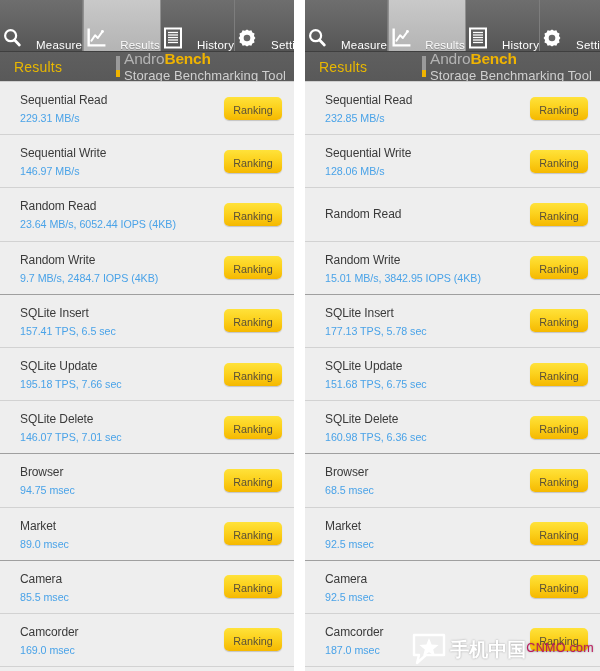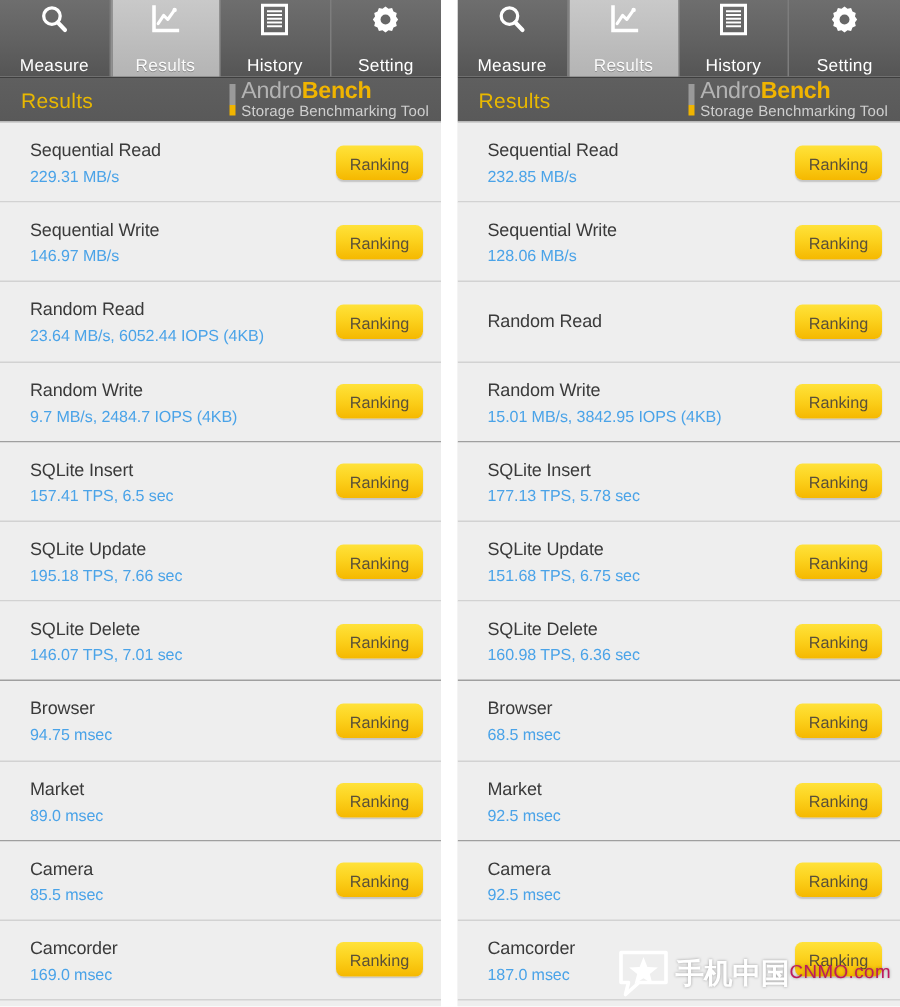--- a/index.html
+++ b/index.html
@@ -36,22 +36,22 @@
     height: 51px;
     background: linear-gradient(to bottom, #6e6e6e 0%, #616161 55%, #555555 100%);
     display: flex;
     flex: 0 0 auto;
     border-bottom: 1px solid #3f3f3f;
     position: relative;
   }
   .tab {
     flex: 1 1 25%;
     display: flex;
-    flex-direction: column;
-    align-items: center;
+    flex-direction: row;
+    align-items: flex-end;
     justify-content: center;
     gap: 12px;
     border-right: 1px solid #7d7d7d;
     box-sizing: border-box;
     position: relative;
   }
   .tab:last-child { border-right: none; }
   .tab.selected {
     background: linear-gradient(to bottom, #c9c9c9 0%, #bcbcbc 60%, #b4b4b4 100%);
     border-left: 1px solid #909090;
@@ -100,21 +100,21 @@
     flex-direction: column;
   }
   .brand .bar i { display:block; width:4px; }
   .brand .bar .grey { height: 14px; background: #9a9a9a; }
   .brand .bar .yell { height: 7px;  background: #f0b400; }
   .brand .btxt { display: flex; flex-direction: column; line-height: 1; }
   .brand .b1 { font-size: 15.5px; font-weight: 700; letter-spacing: -.2px; }
   .brand .b1 .andro  { color: #b3b3b3; font-weight: 400; }
   .brand .b1 .bench  { color: #f0b400; font-weight: 700; }
   .brand .b2 {
-    font-size: 10px;
+    font-size: 13px;
     color: #cfcfcf;
     letter-spacing: .1px;
     margin-top: 2px;
   }
 
   
   .list {
     flex: 1 1 auto;
     background: #eeeeee;
     overflow: hidden;

